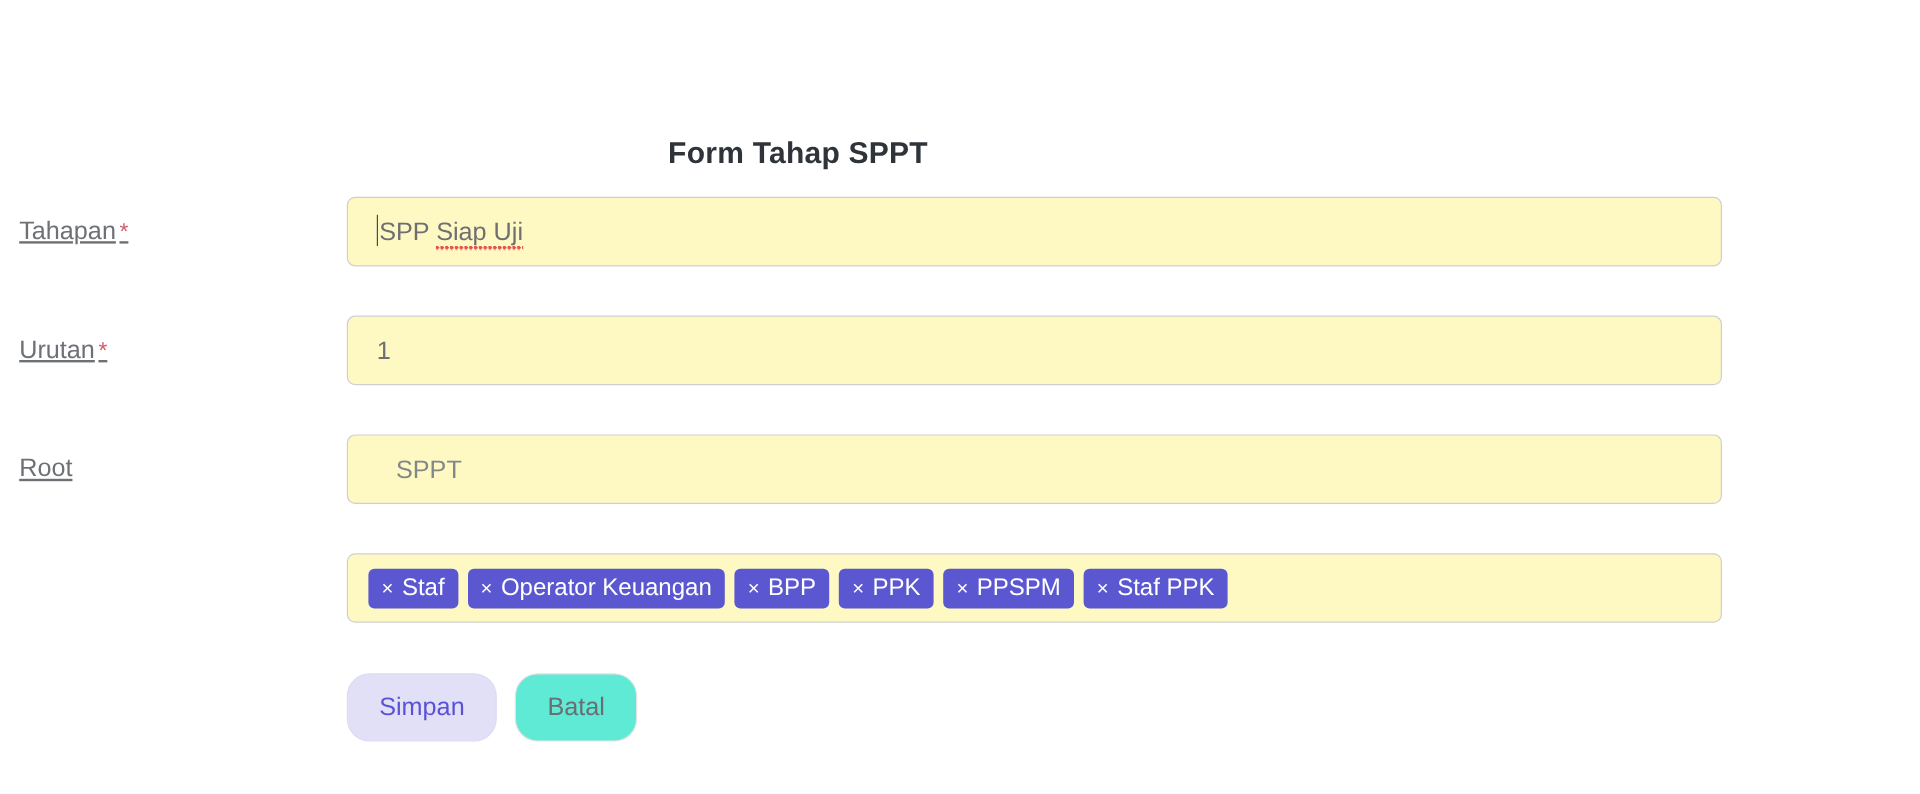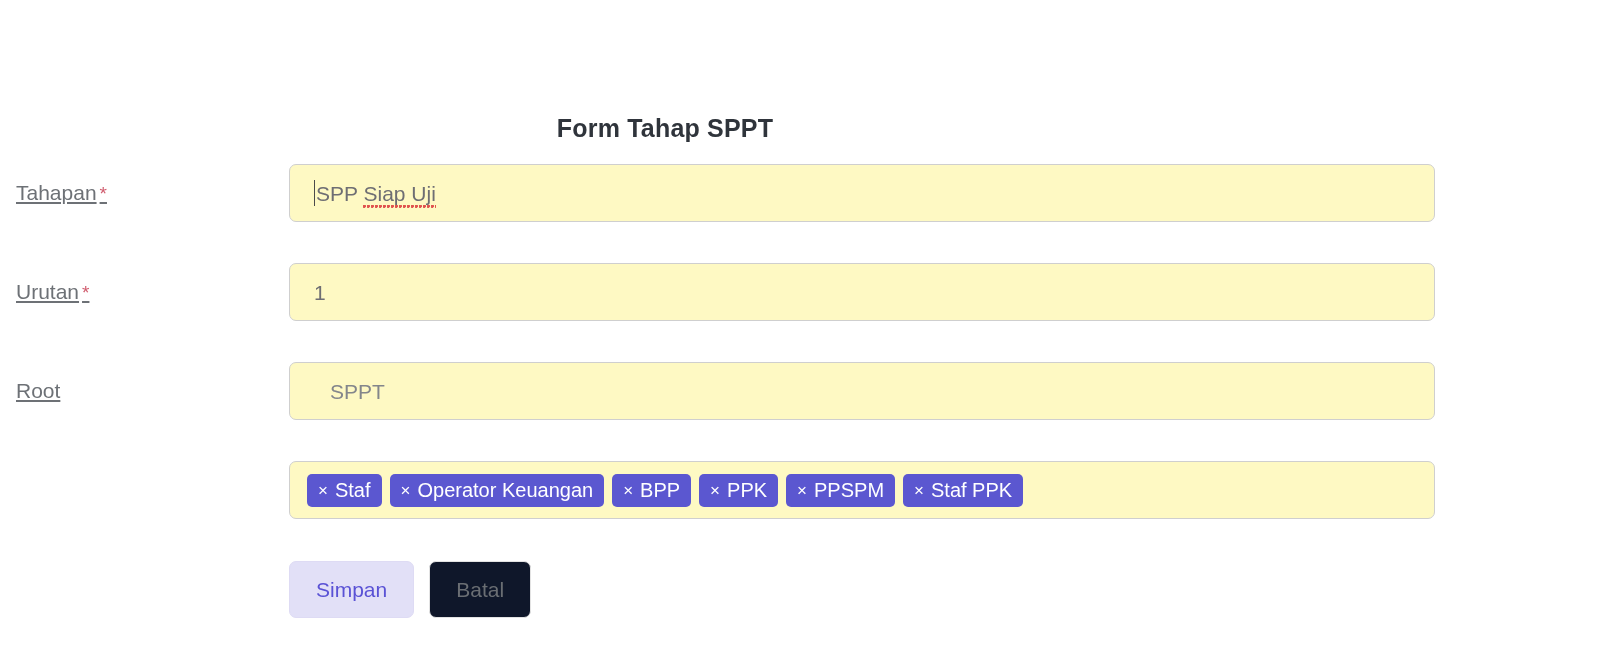--- a/index.html
+++ b/index.html
@@ -140,36 +140,36 @@
   
   .buttons {
     position: absolute;
     left: 289px;
     top: 561px;
     display: flex;
     gap: 15px;
   }
   .btn {
     height: 57px;
-    border-radius: 7px;
+    border-radius: 19px;
     border: 1px solid transparent;
     font-size: 21px;
     font-family: "Liberation Sans", sans-serif;
     cursor: pointer;
     padding: 0 26px;
     line-height: 55px;
     box-sizing: border-box;
   }
   .btn-primary {
     background: #e2e0f7;
     color: #5a52d5;
     border-color: #dedbf4;
   }
   .btn-secondary {
-    background: #0f172a;
+    background: #5eead4;
     color: #6a6e73;
     border-color: #e3e3e3;
   }
 </style>
 </head>
 <body>
 
 <div class="page">
 
   <div class="page-title">Form Tahap SPPT</div>

